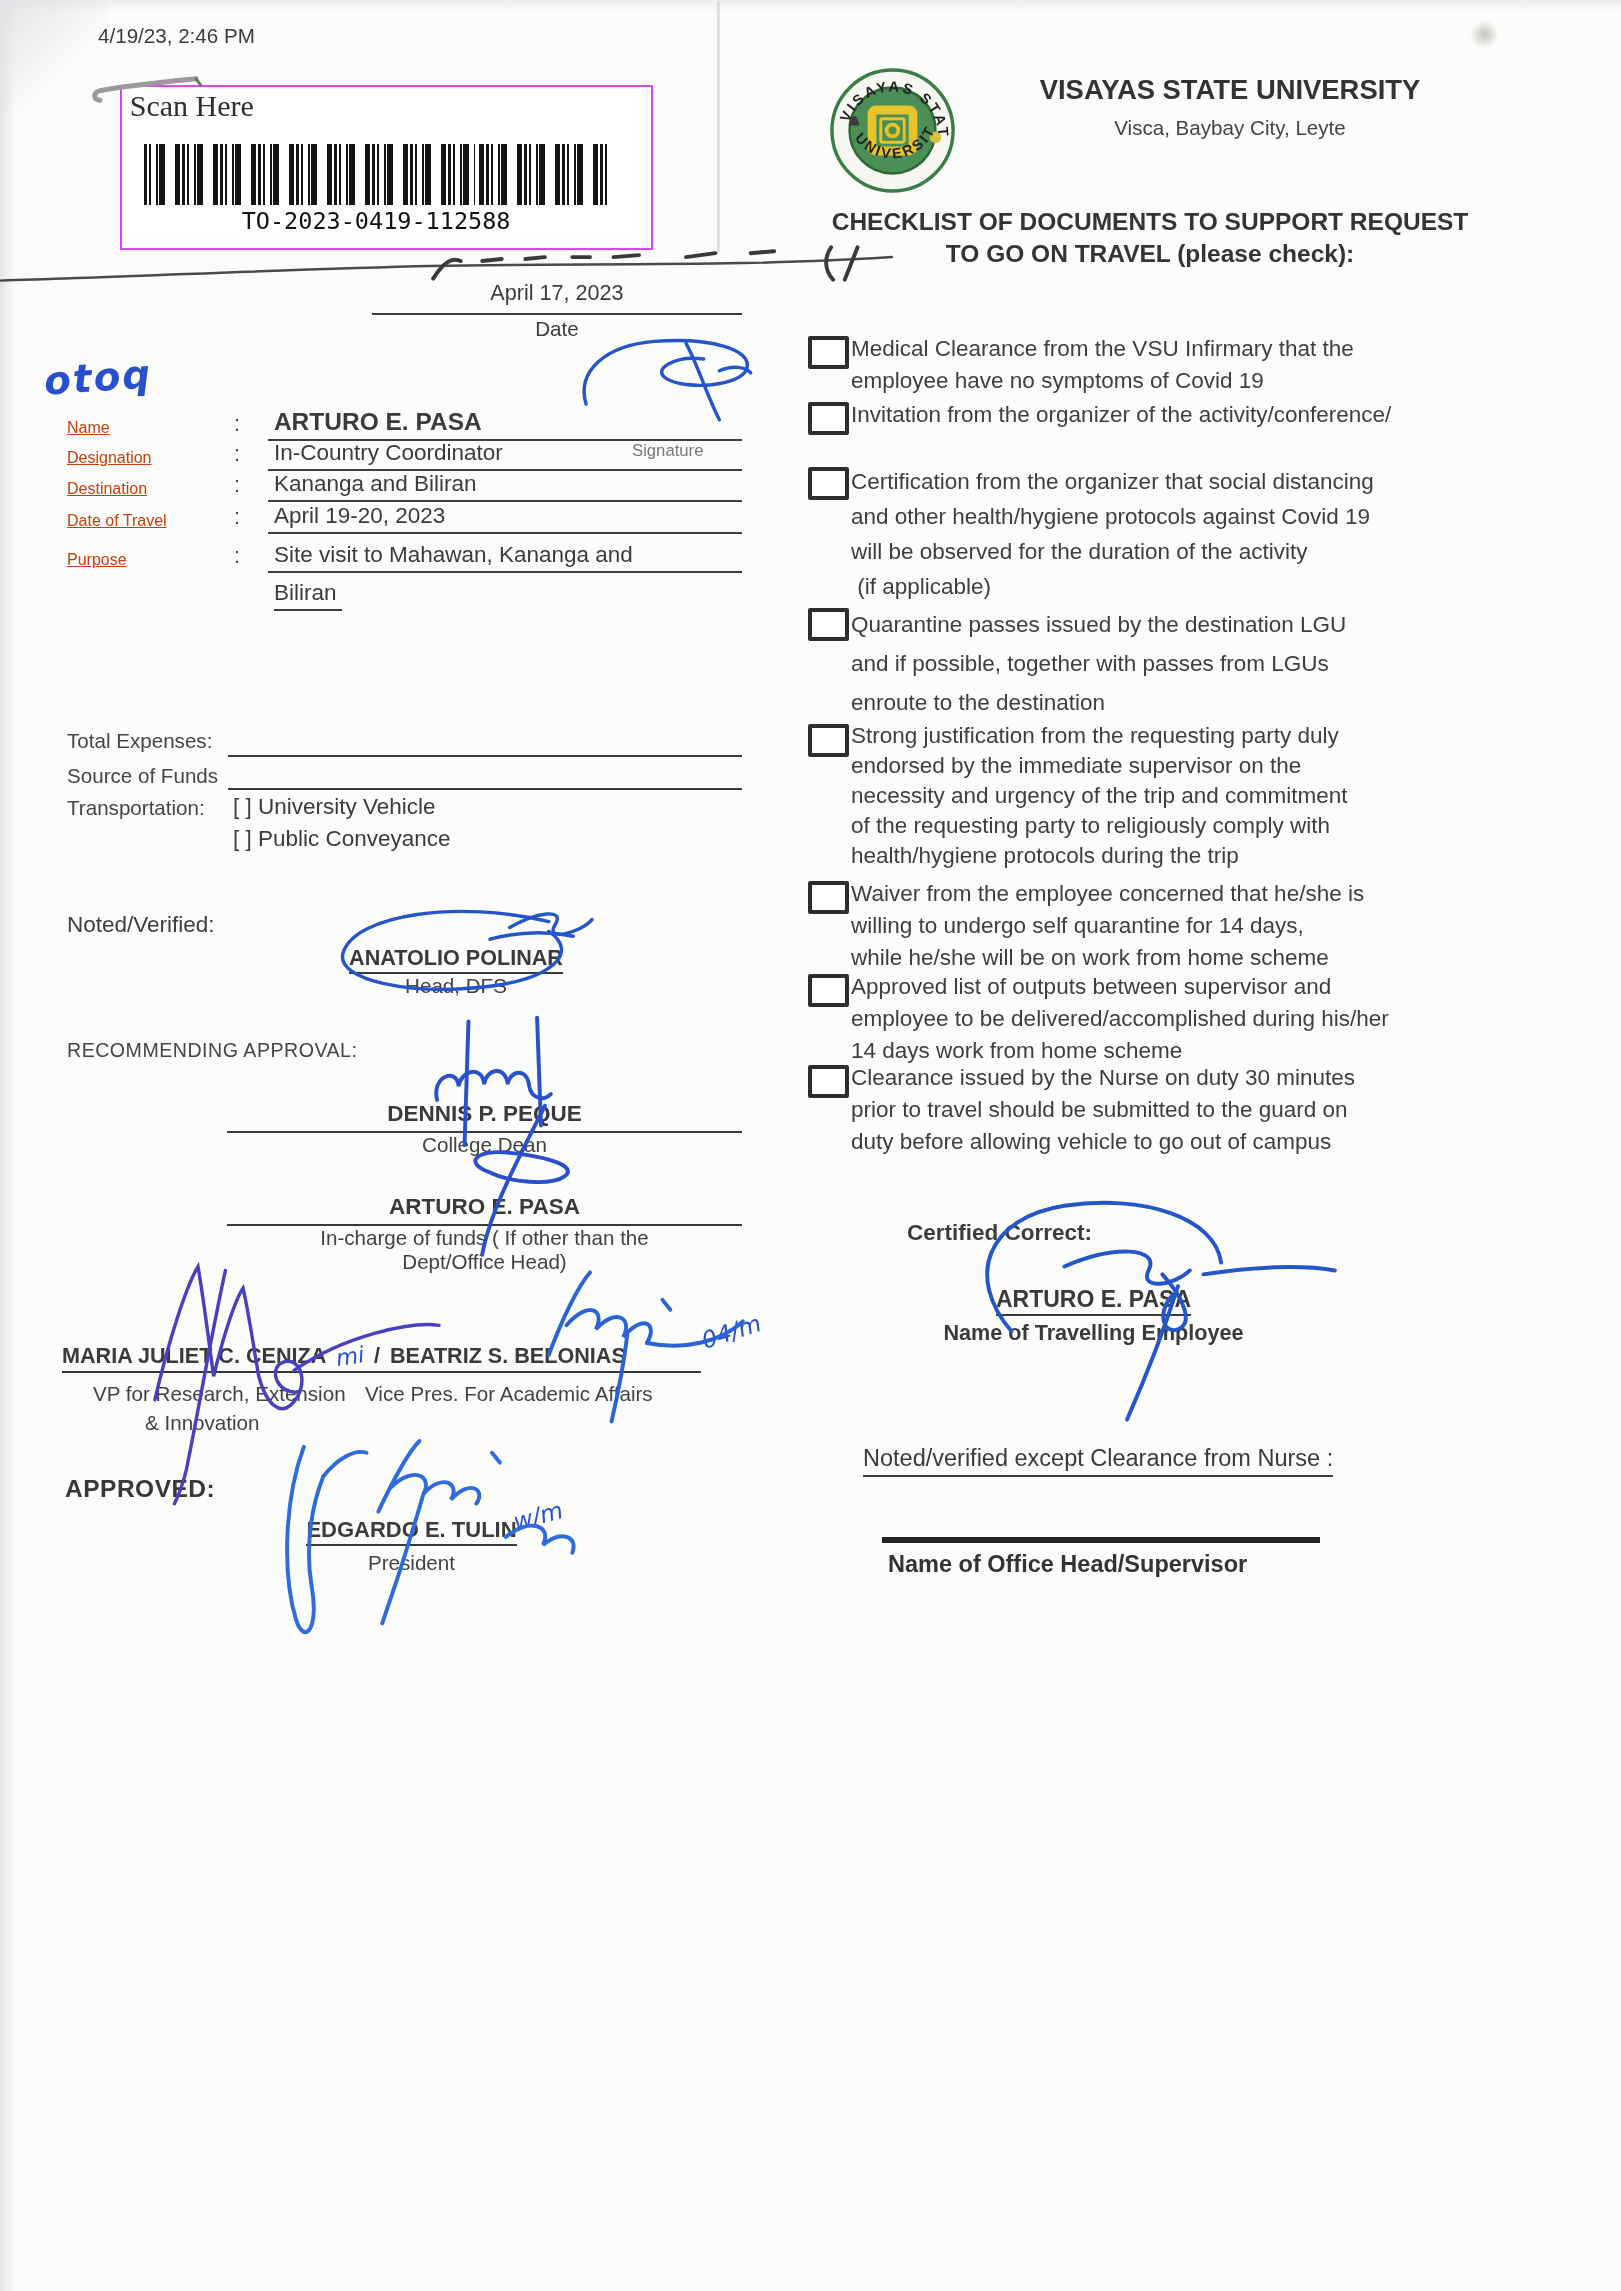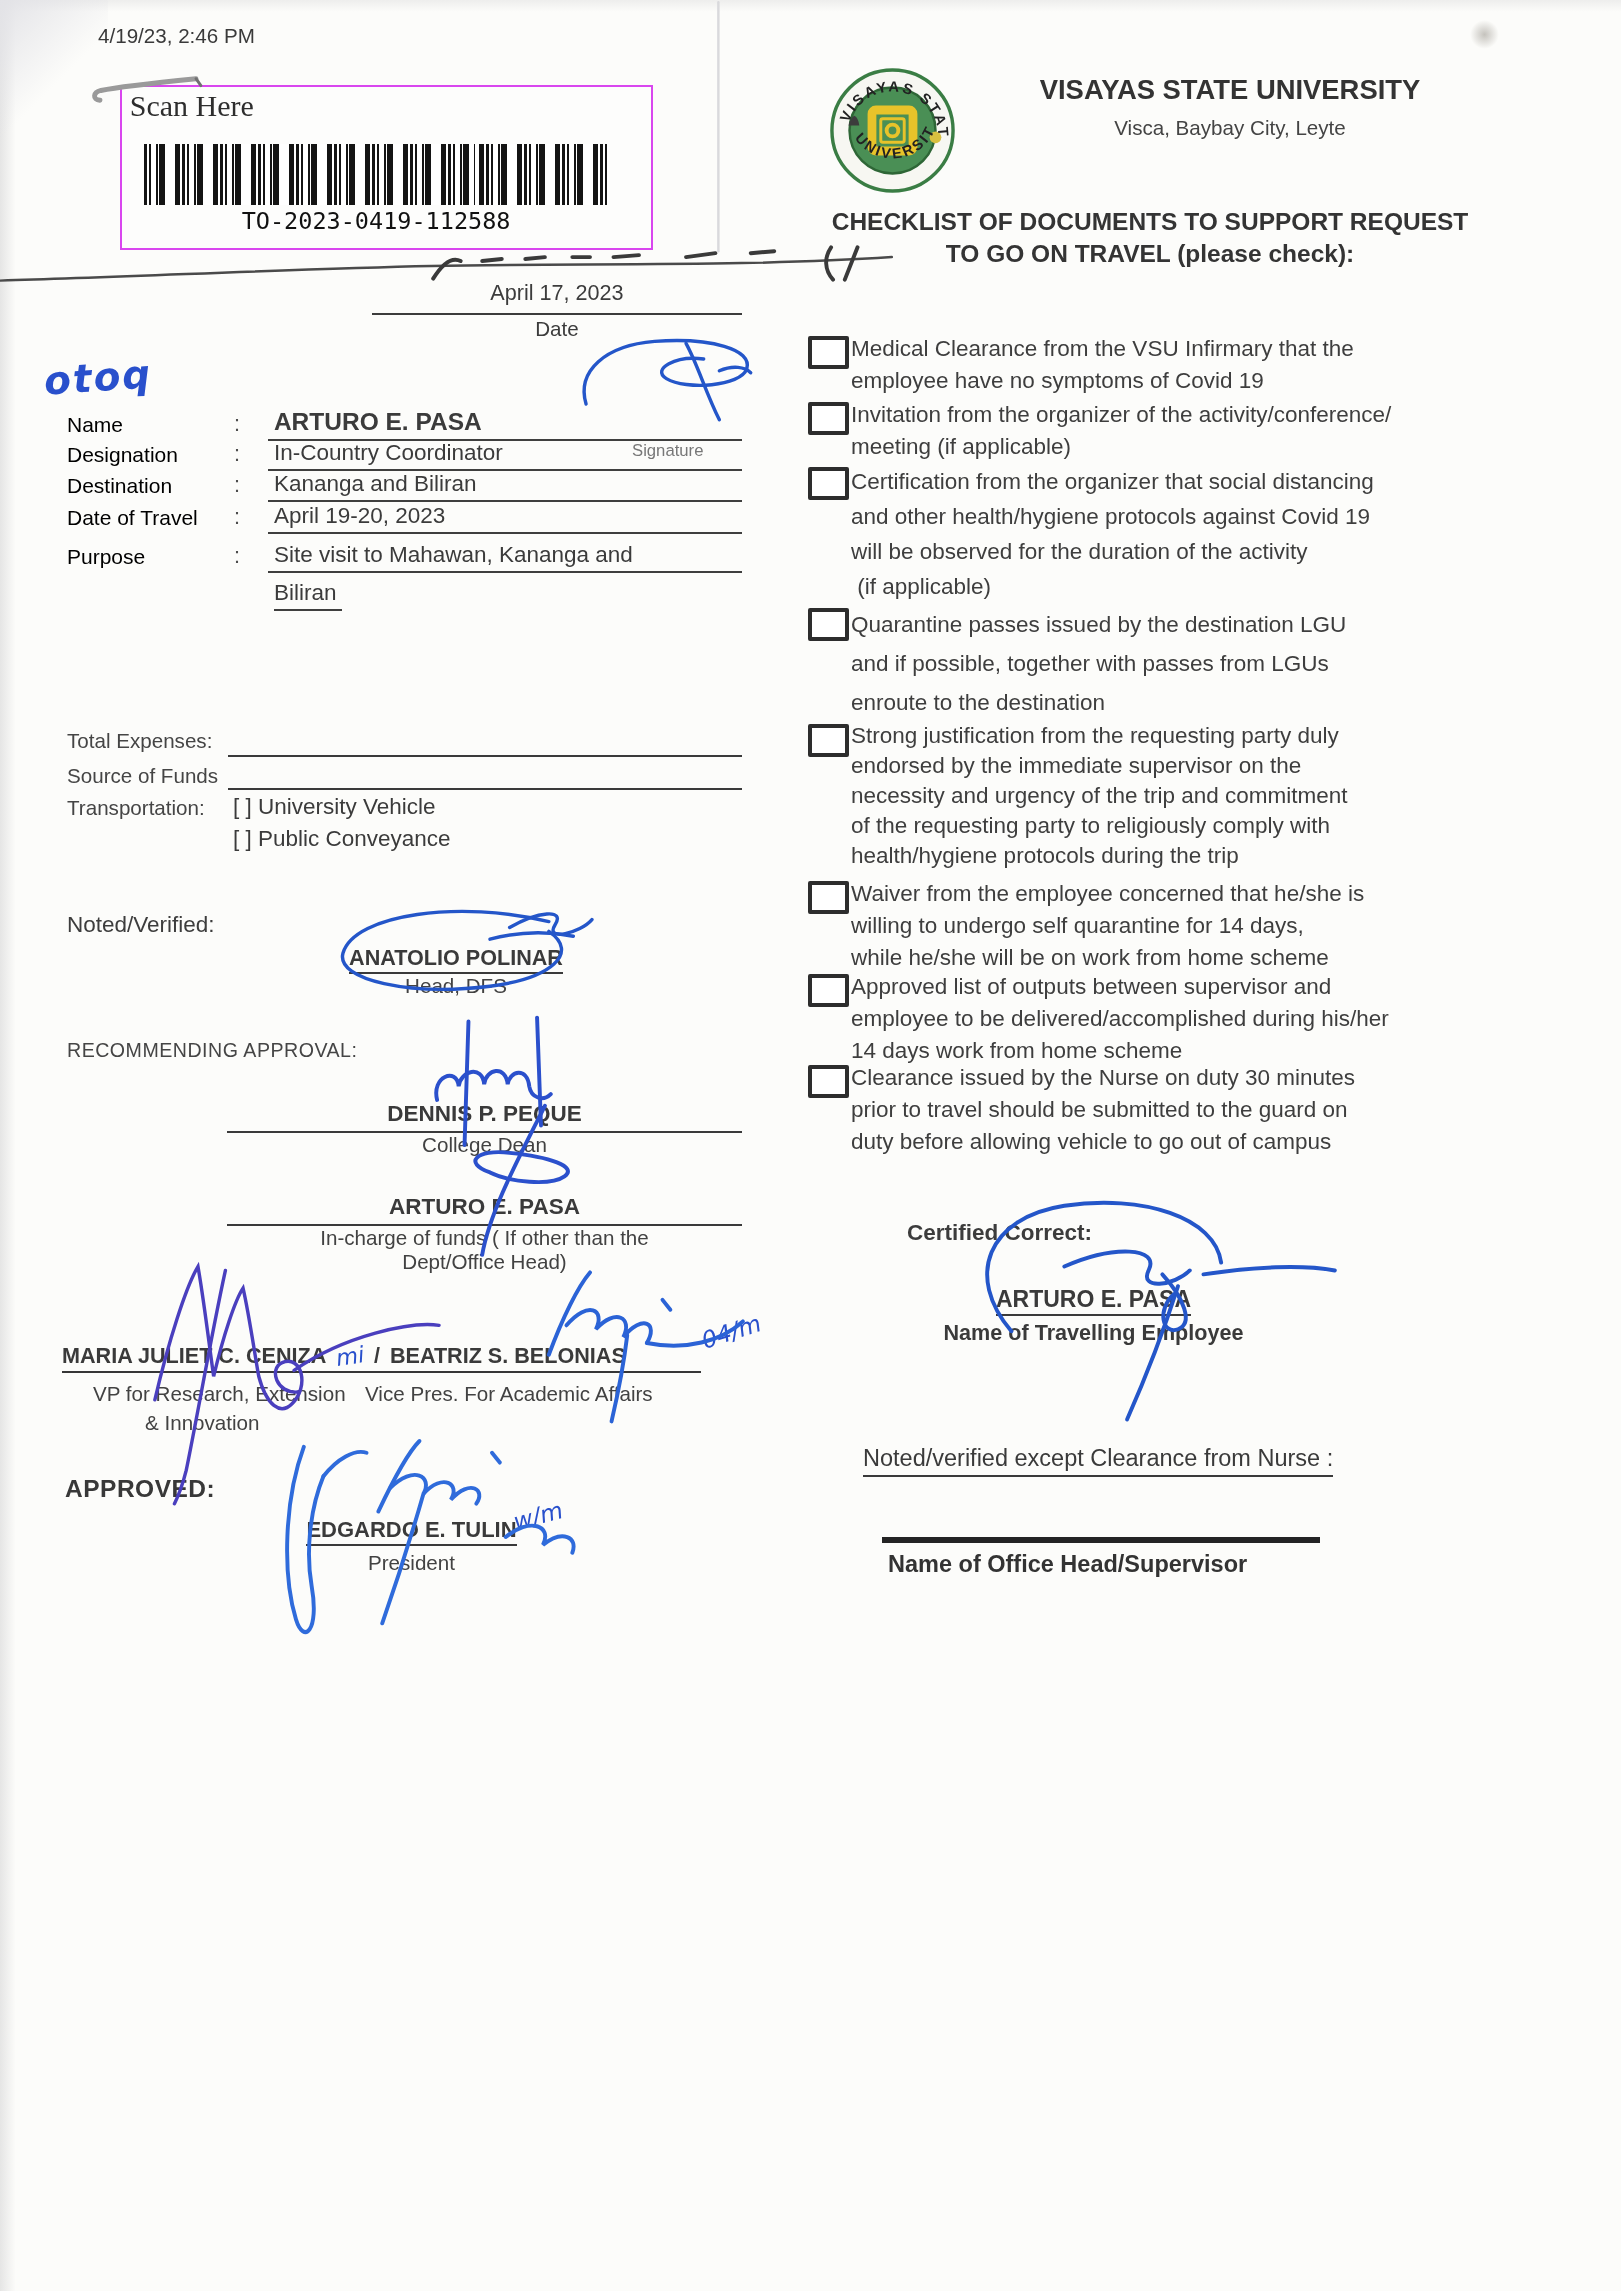--- a/index.html
+++ b/index.html
@@ -21,21 +21,21 @@
      font-family:"DejaVu Sans Mono",monospace;font-size:23.5px;color:#111;}
   .smudge{left:1470px;top:19.6px;width:29px;height:29px;border-radius:50%;
      background:radial-gradient(circle,rgba(130,125,115,.45),rgba(130,125,115,0) 70%);}
   
   .dateblock{left:372px;top:280px;width:370px;text-align:center;}
   .dateblock .dval{display:block;font-size:21.6px;color:#3c3c3c;padding-bottom:7px;border-bottom:2.9px solid #3c3c3c;}
   .dateblock .dlab{display:block;font-size:20.6px;color:#3c3c3c;margin-top:2px;}
   .hw{color:#2950cc;font-style:italic;font-family:"DejaVu Sans",sans-serif;}
   .hw-code{left:44px;top:355px;font-size:39px;font-weight:bold;transform:rotate(-4deg);letter-spacing:2px;}
   .frow{left:67px;width:675px;display:flex;align-items:flex-end;}
-  .frow .flab{width:167px;font-size:21px;color:#000000;flex:none;padding-bottom:3.9px;}
+  .frow .flab{width:167px;font-size:16px;color:#c2410c;flex:none;padding-bottom:3.9px;text-decoration:underline;}
   .frow .fcol{width:34px;font-size:21.6px;color:#4c4c4c;flex:none;padding-bottom:3.9px;}
   .frow .fval{flex:1;font-size:22.5px;color:#3b3b3b;border-bottom:2.9px solid #3f3f3e;padding:0 0 2.9px 5.9px;min-height:25.5px;}
   .fval.bold{font-weight:bold;font-size:24.5px;}
   .purpose2{left:274px;top:580px;font-size:22.5px;color:#3b3b3b;border-bottom:2.9px solid #3f3f3e;padding:0 5.9px 2.9px 0;}
   .sig-caption{left:632px;top:441px;font-size:16.7px;color:#777;}
   .elab{font-size:20.6px;color:#454545;}
   .eline{border-bottom:2.9px solid #3a3a3a;}
   .opt{font-size:22.5px;color:#3b3b3b;}
   .heading{font-size:22.5px;color:#3d3d3d;}
   .cblock{text-align:center;}
@@ -190,21 +190,20 @@
     <div class="cbox"></div>
     <div class="cl-lines">
       <span class="cl-line">Medical Clearance from the VSU Infirmary that the</span>
       <span class="cl-line">employee have no symptoms of Covid 19</span>
     </div>
   </div>
   <div class="cl-item lh33" style="top:399px">
     <div class="cbox"></div>
     <div class="cl-lines">
       <span class="cl-line">Invitation from the organizer of the activity/conference/</span>
-      <span class="cl-line">meeting (if applicable)</span>
     </div>
   </div>
   <div class="cl-item lh36" style="top:464px">
     <div class="cbox"></div>
     <div class="cl-lines">
       <span class="cl-line">Certification from the organizer that social distancing</span>
       <span class="cl-line">and other health/hygiene protocols against Covid 19</span>
       <span class="cl-line">will be observed for the duration of the activity</span>
       <span class="cl-line"> (if applicable)</span>
     </div>

